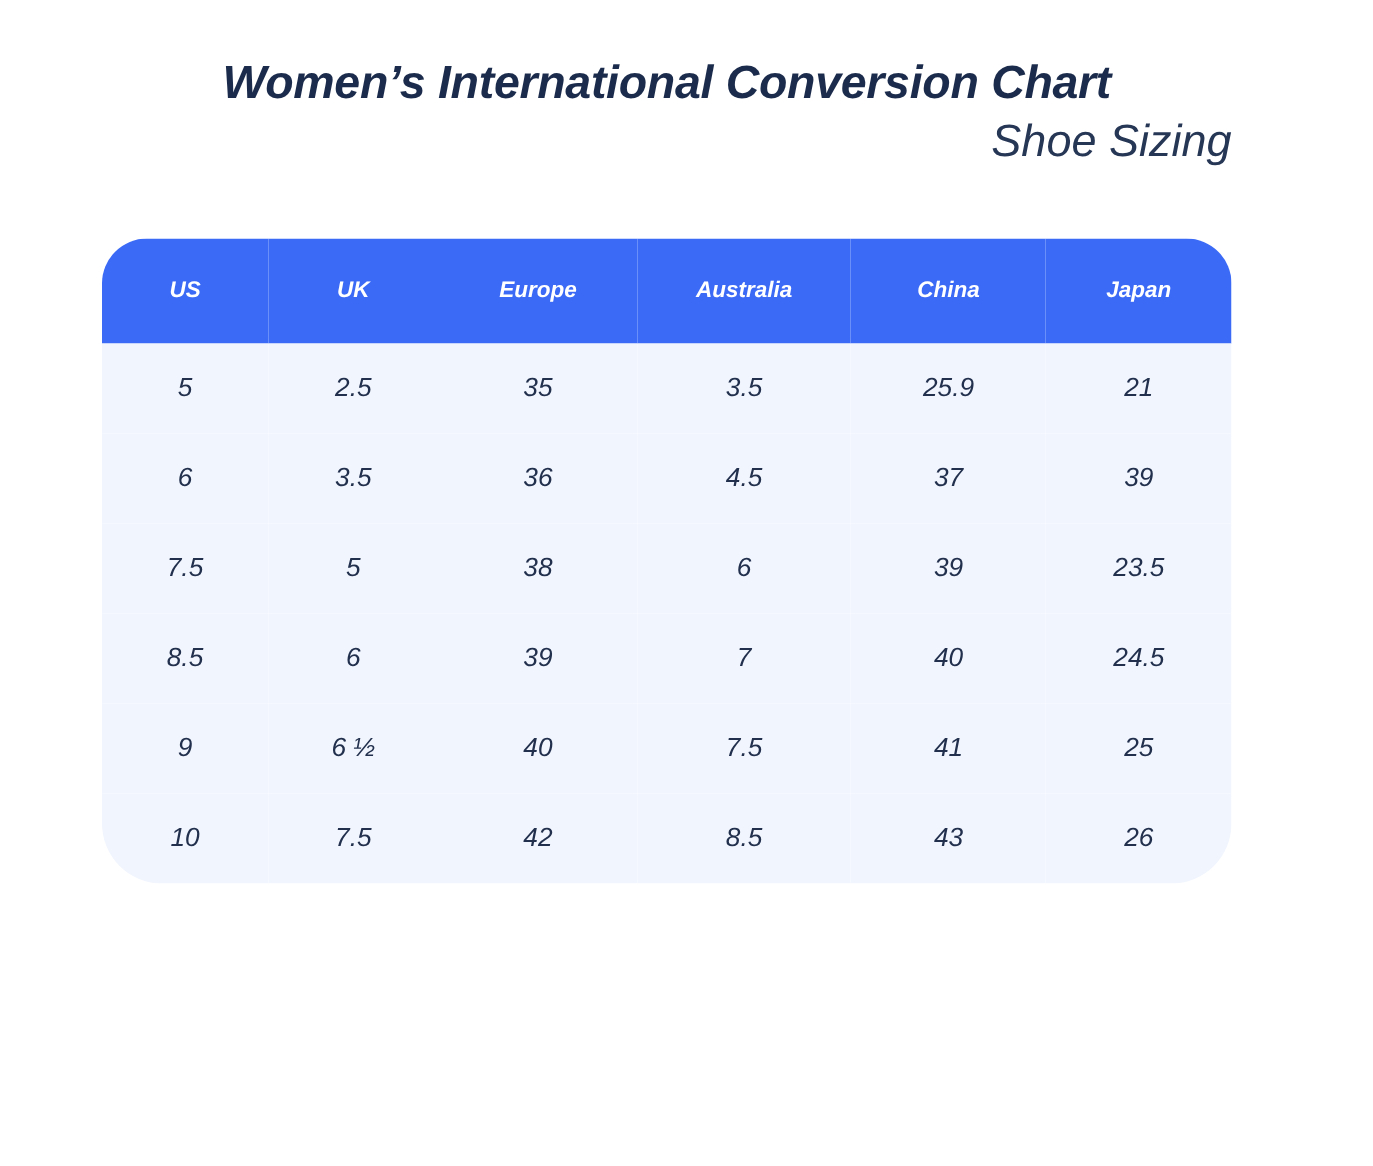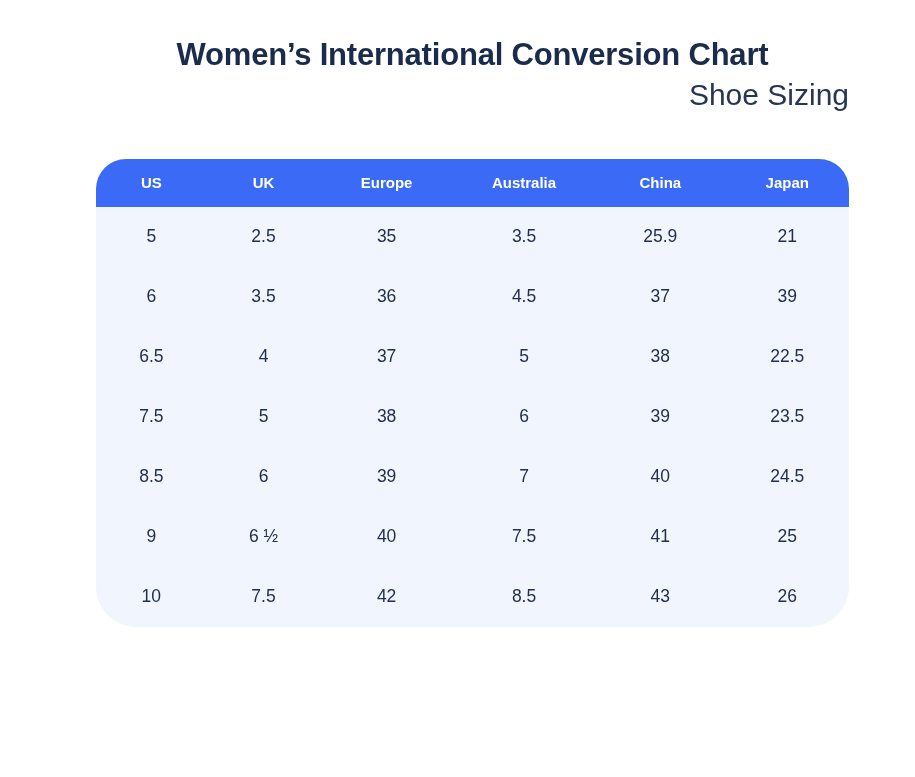--- a/index.html
+++ b/index.html
@@ -3,21 +3,21 @@
 <meta charset="utf-8">
 <style>
   * { margin: 0; padding: 0; box-sizing: border-box; }
   html, body {
     width: 915px; height: 777px;
     background: #ffffff;
     font-family: "Liberation Sans", "DejaVu Sans", sans-serif;
     overflow: hidden;
   }
   .page { padding-top: 36px; }
-  .content { width: 753px; margin-left: 96px; }
+  .content { width: 753px; margin-left: 68px; font-style: italic; }
 
   .title {
     text-align: center;
     font-size: 31px;
     font-weight: 700;
     line-height: 1.25;
     color: var(--title-text, #1b2b4b);
     letter-spacing: -0.2px;
   }
   .subtitle {
@@ -35,21 +35,21 @@
   }
   table { width: 100%; border-collapse: collapse; table-layout: fixed; }
   col.c0 { width: 14.7%; }
   col.c1 { width: 15.1%; }
   col.c2 { width: 17.6%; }
   col.c3 { width: 18.9%; }
   col.c4 { width: 17.3%; }
   col.c5 { width: 16.4%; }
 
   thead th {
-    height: 48px;
+    height: 70px;
     background: var(--header-bg, #3a6af6);
     color: var(--header-text, #ffffff);
     font-size: 15px;
     font-weight: 700;
     text-align: center;
     vertical-align: middle;
   }
   tbody td {
     height: 60px;
     background: var(--body-bg, #f1f5fd);
@@ -100,28 +100,20 @@
           </tr>
           <tr>
             <td>6</td>
             <td>3.5</td>
             <td>36</td>
             <td>4.5</td>
             <td>37</td>
             <td>39</td>
           </tr>
           <tr>
-            <td>6.5</td>
-            <td>4</td>
-            <td>37</td>
-            <td>5</td>
-            <td>38</td>
-            <td>22.5</td>
-          </tr>
-          <tr>
             <td>7.5</td>
             <td>5</td>
             <td>38</td>
             <td>6</td>
             <td>39</td>
             <td>23.5</td>
           </tr>
           <tr>
             <td>8.5</td>
             <td>6</td>

